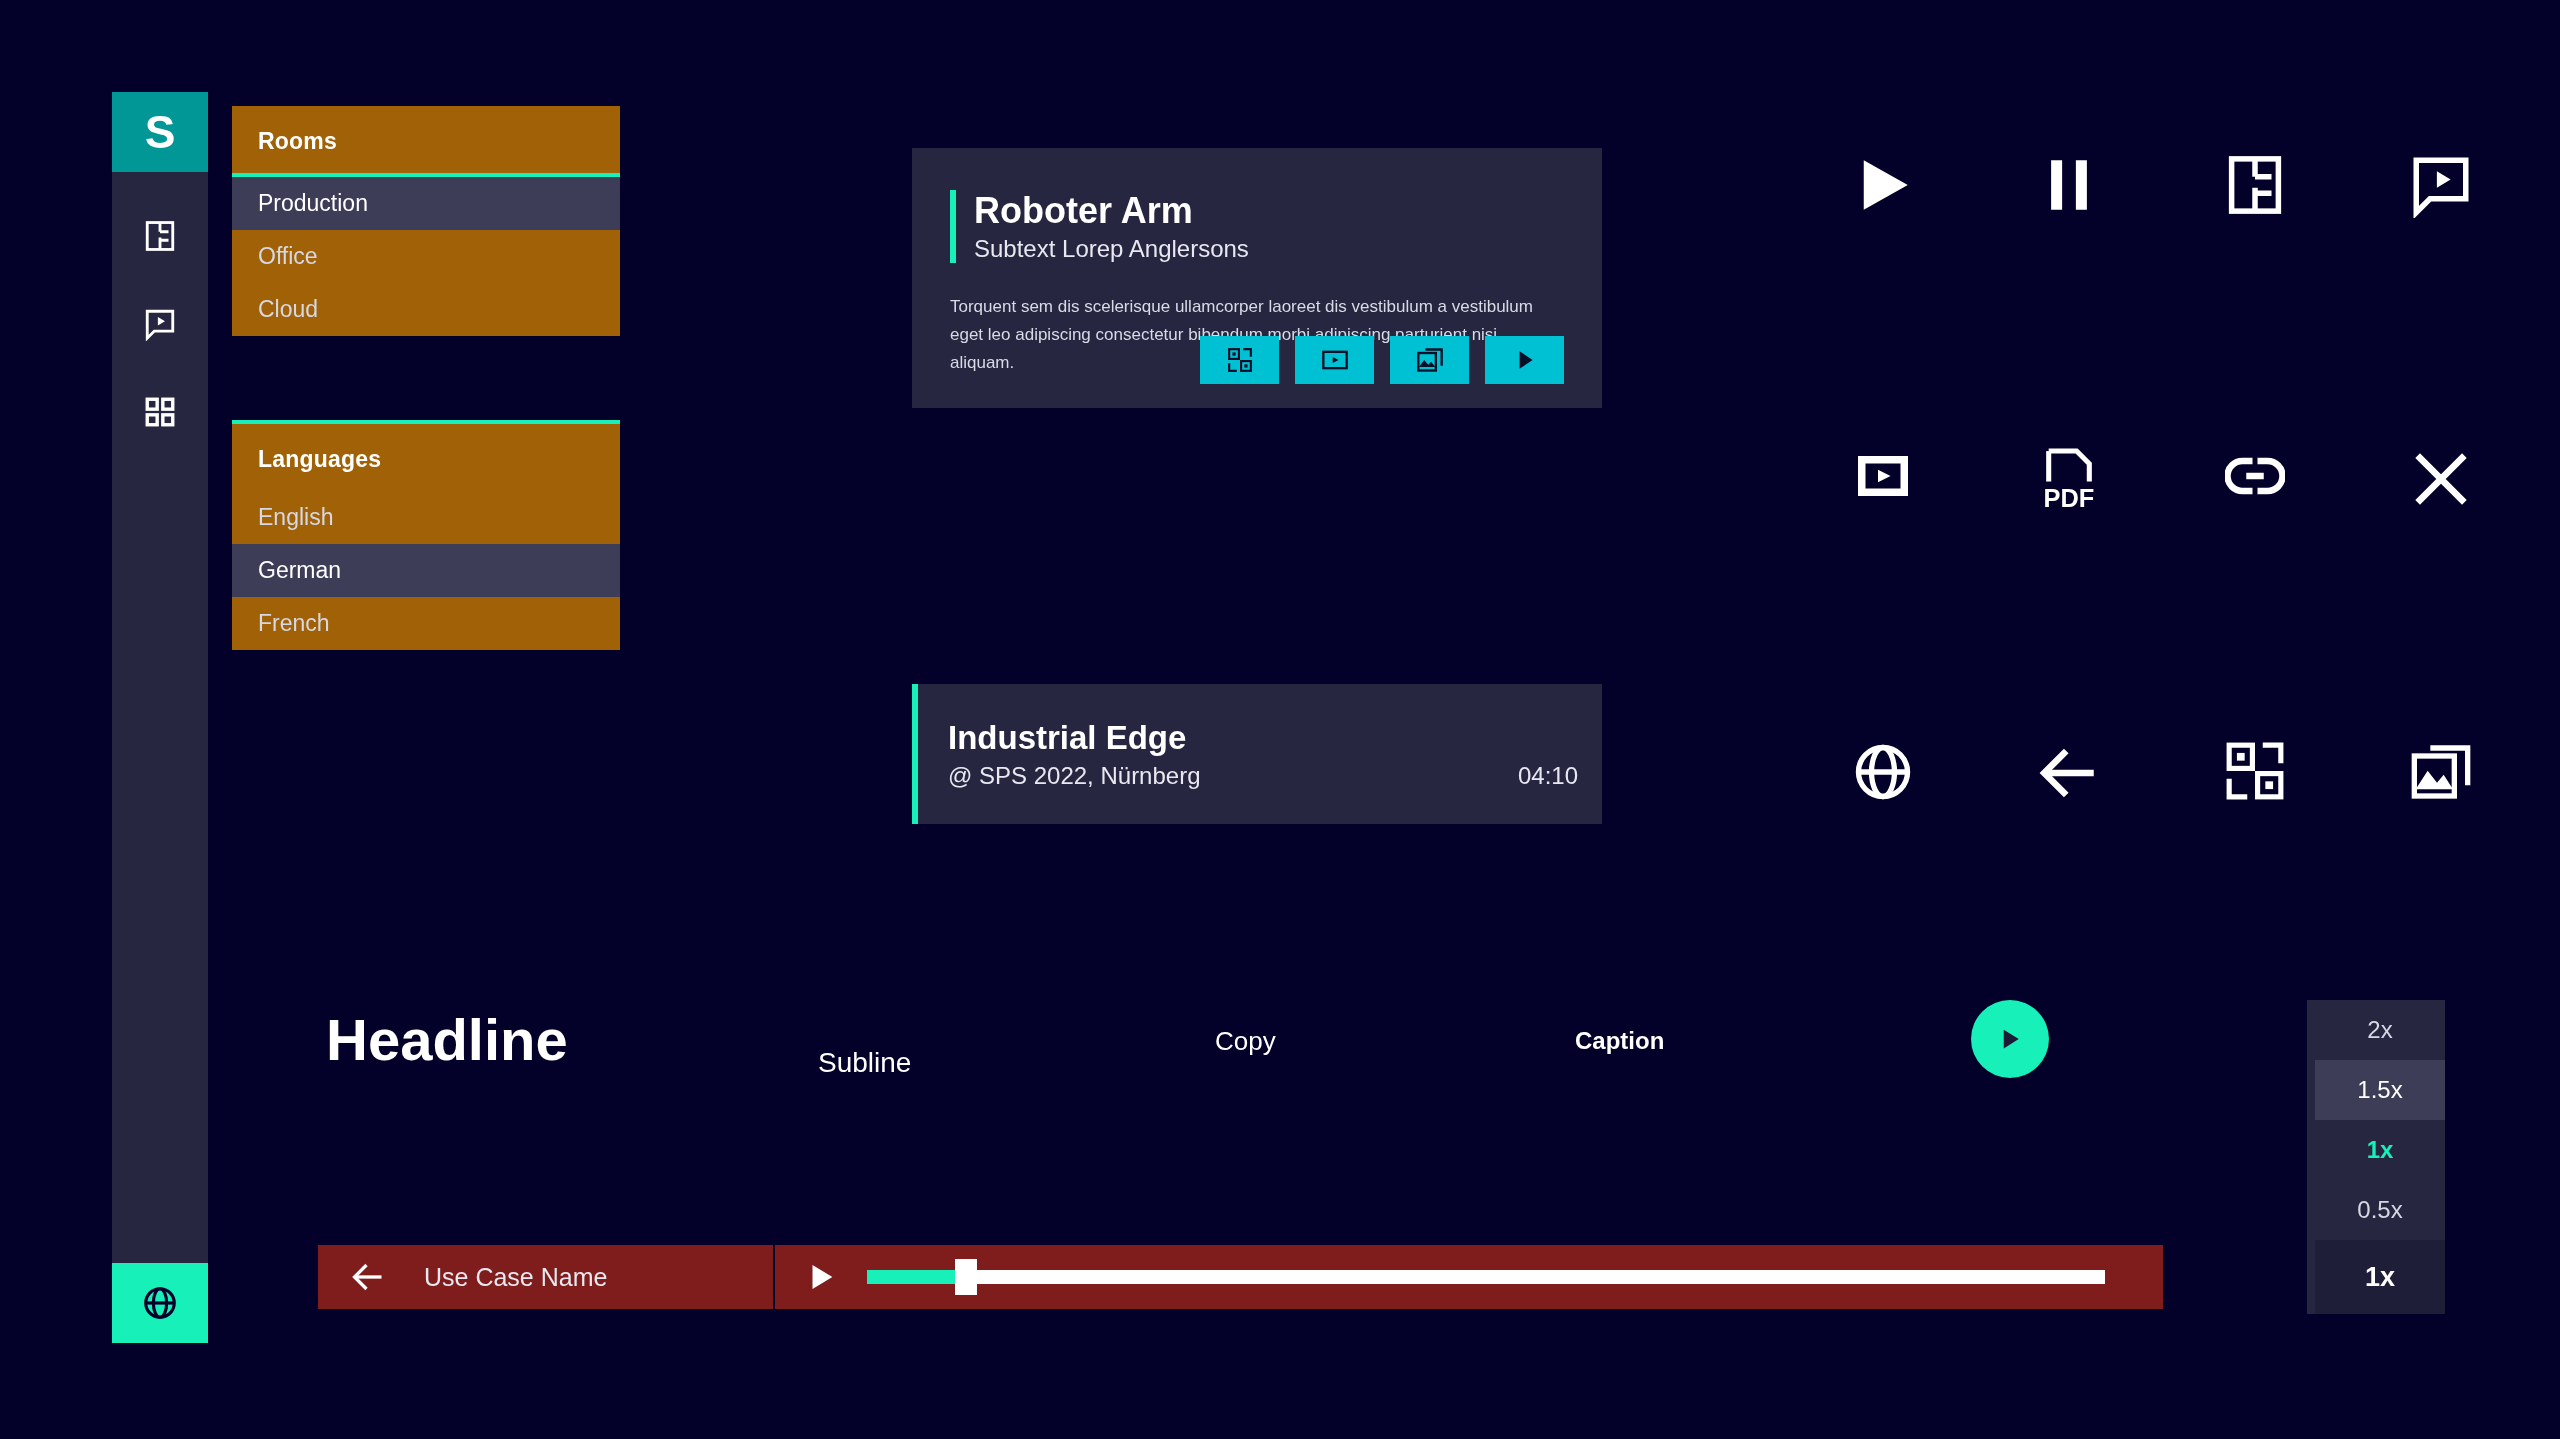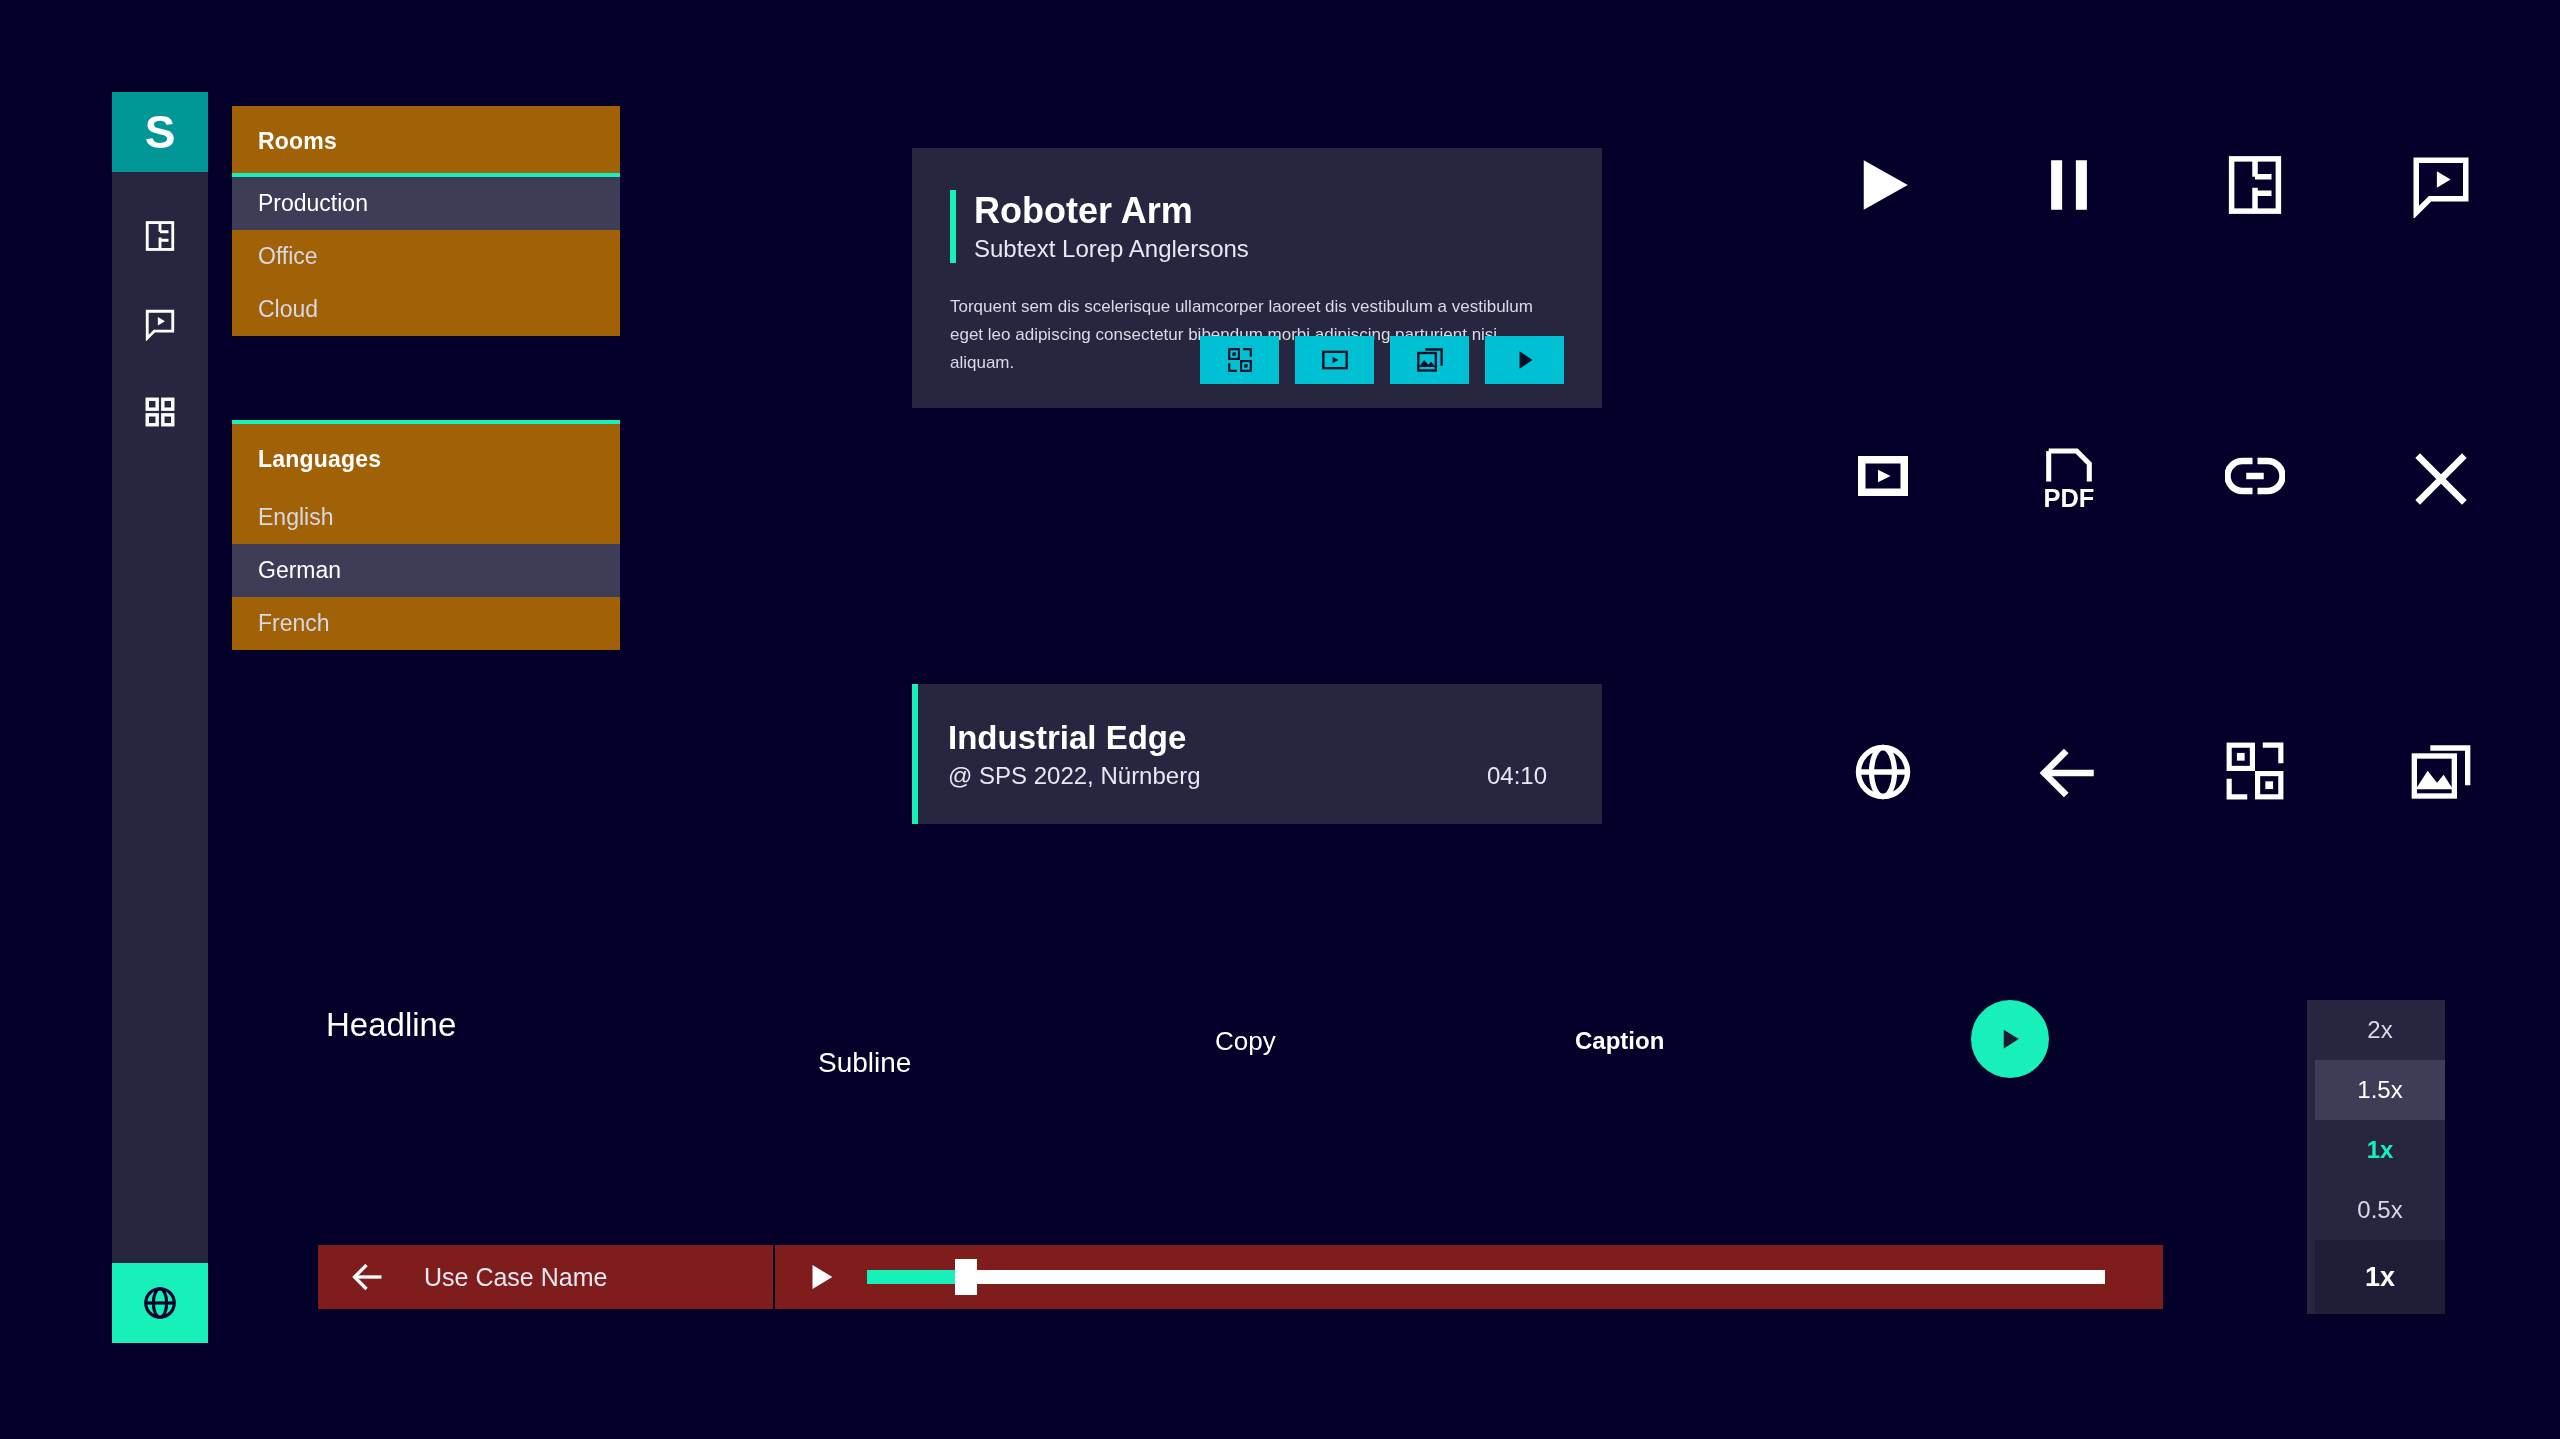--- a/index.html
+++ b/index.html
@@ -75,37 +75,37 @@
   }
 
   
   .media-card {
     position:absolute; left:912px; top:684px;
     width:690px; height:140px;
     background:#262640;
     display:flex; align-items:center;
   }
   .media-bar { width:6px; align-self:stretch; background:#17f0b8; flex:none; }
-  .media-inner { flex:1; padding:0 55px 0 30px; }
+  .media-inner { flex:1; padding:0 24px 0 30px; }
   .media-title { color:#fff; font-size:33px; font-weight:bold; line-height:1.2; }
   .media-meta { display:flex; justify-content:space-between; align-items:baseline; margin-top:4px; }
   .media-loc { color:#e7e8f0; font-size:24px; }
   .media-time { color:#e7e8f0; font-size:24px; }
 
   
   .icon-grid {
     position:absolute; left:1790px; top:152px;
     display:grid; grid-template-columns:repeat(4,186px); grid-auto-rows:294px;
   }
   .icon-cell { display:flex; align-items:flex-start; justify-content:center; cursor:pointer; }
 
   
   .type-row { position:absolute; left:0; top:1018px; width:2560px; height:60px; }
   .type-item { position:absolute; color:#fff; white-space:nowrap; }
-  #type-headline { left:326px; top:-12px; font-size:33px; font-weight:normal; }
+  #type-headline { left:326px; top:-12px; font-size:58px; font-weight:bold; }
   #type-subline  { left:818px; top:6px;  font-size:28px; font-weight:normal;margin-top:23px; }
   #type-copy     { left:1215px; top:8px; font-size:26px; font-weight:normal; }
   #type-caption  { left:1575px; top:9px; font-size:24px; font-weight:bold; }
 
   .play-circle {
     position:absolute; left:1971px; top:1000px;
     width:78px; height:78px; border-radius:50%;
     background:#17f0b8; display:flex; align-items:center; justify-content:center; cursor:pointer;
   }
 

